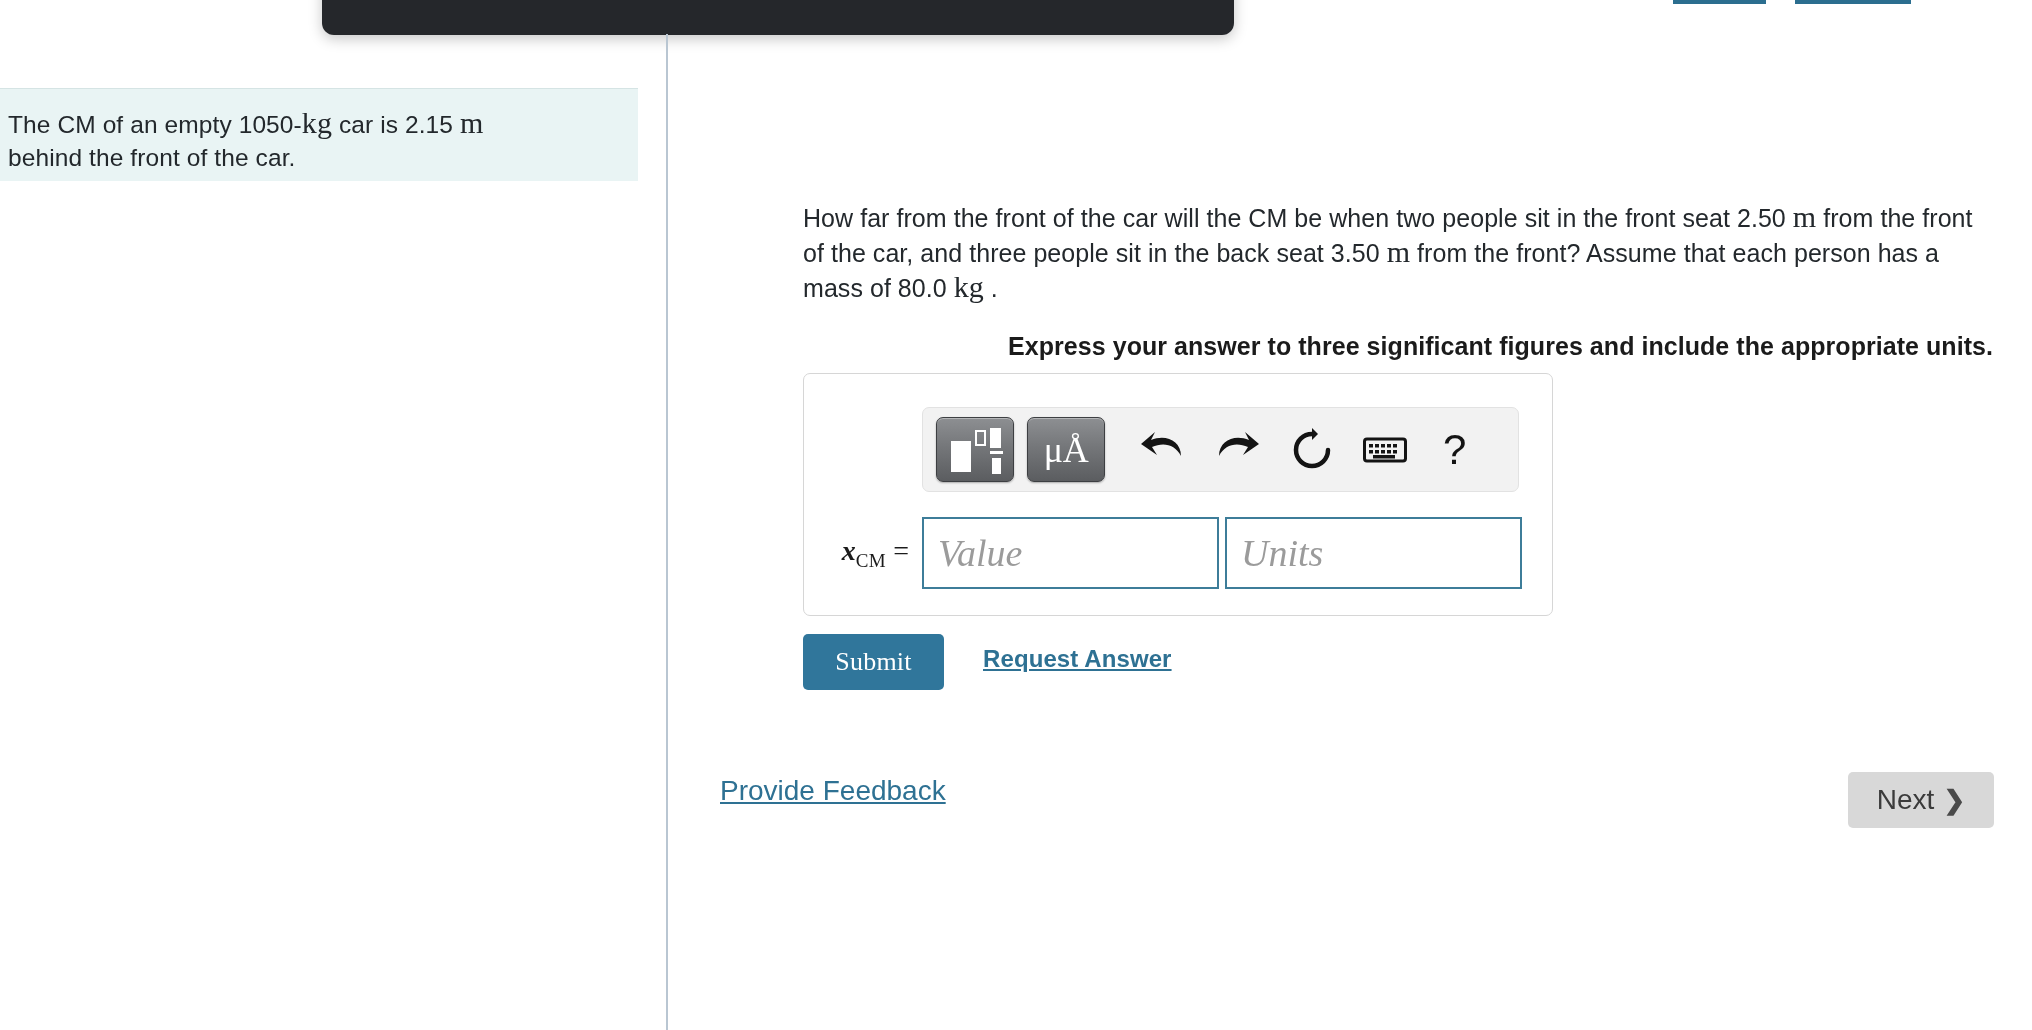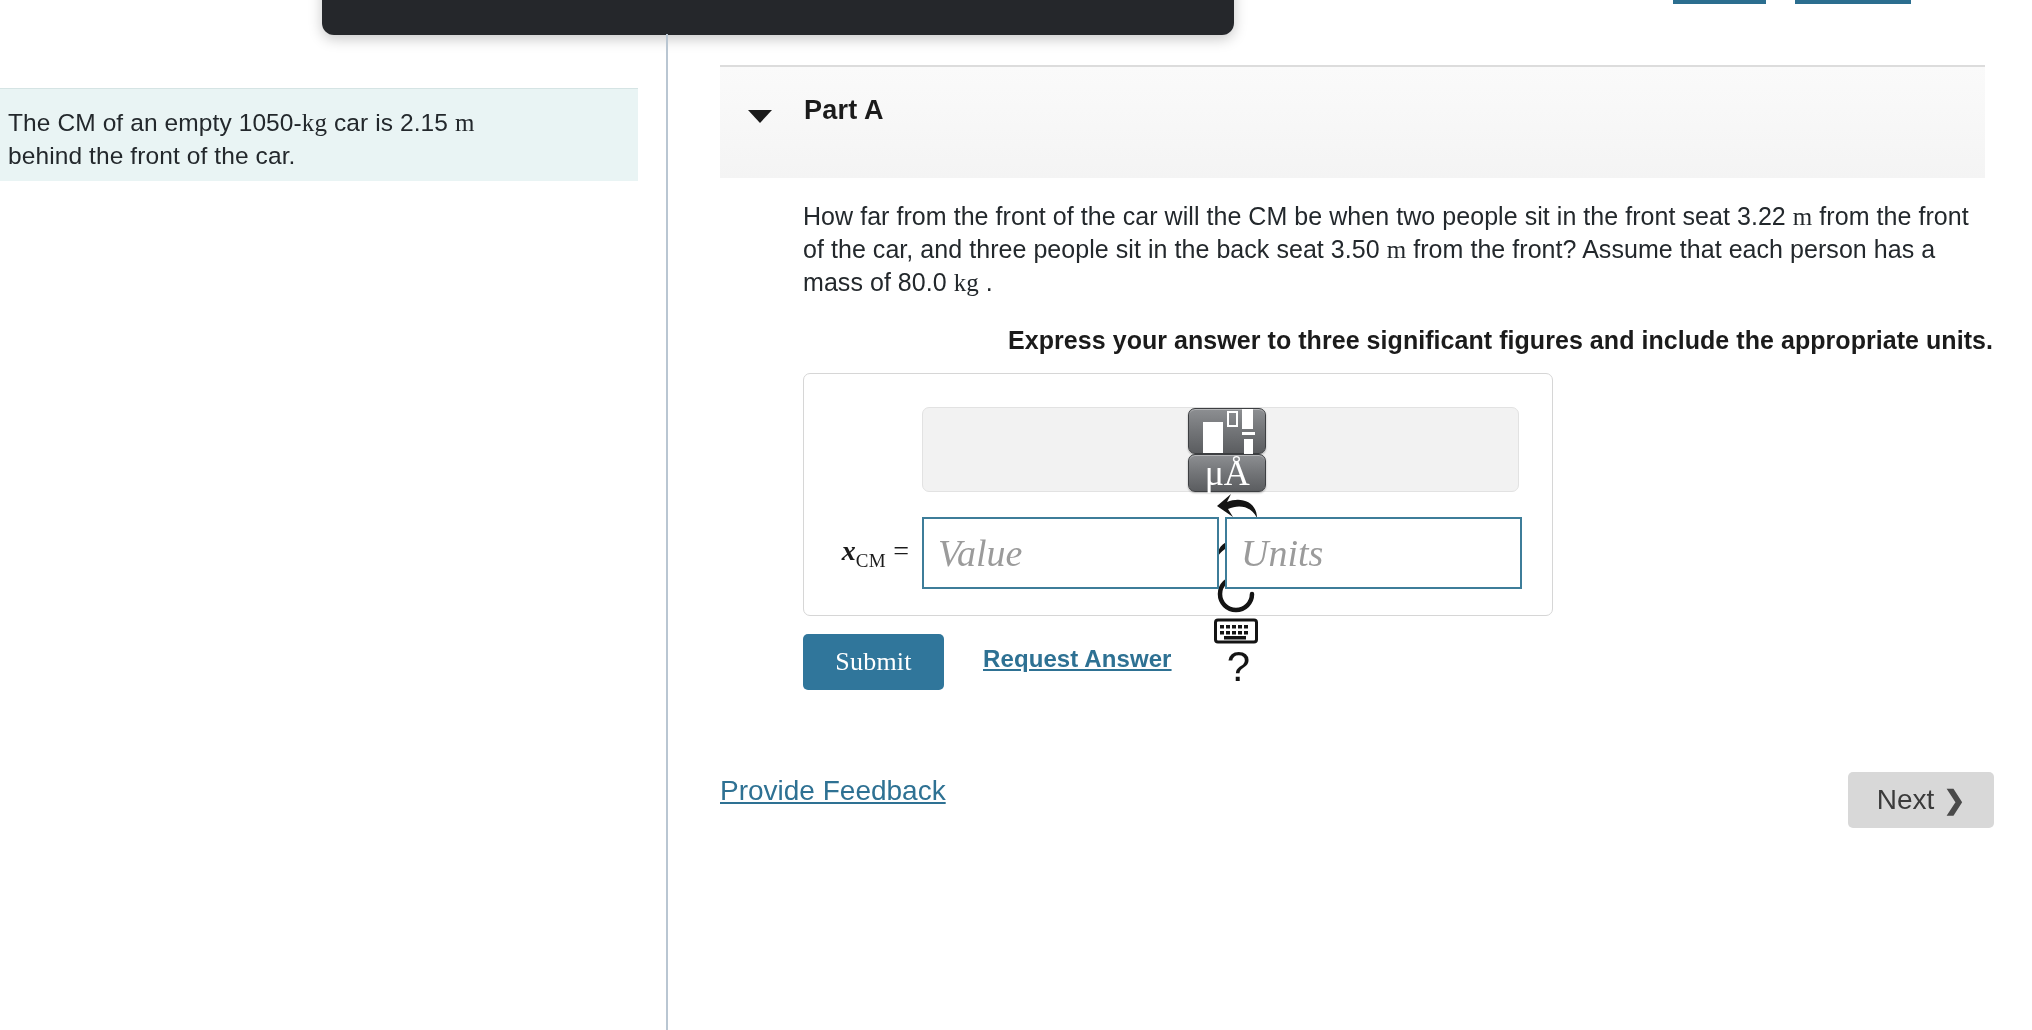--- a/index.html
+++ b/index.html
@@ -69,21 +69,21 @@
     left: 8px;
     top: 17px;
     width: 560px;
     font-size: 24.5px;
     line-height: 33px;
     color: #23282c;
     letter-spacing: 0.1px;
   }
   .mathserif {
     font-family: "Liberation Serif", serif;
-    font-size: 25px;
+    font-size: 30px;
   }
 
   
   .part-header {
     position: absolute;
     left: 720px;
     top: 65px;
     width: 1265px;
     height: 113px;
     background: linear-gradient(to bottom, #fafafa 0%, #f7f7f7 55%, #f4f4f4 100%);
@@ -148,21 +148,20 @@
     left: 118px;
     top: 33px;
     width: 597px;
     height: 85px;
     background: #f2f2f2;
     border: 1px solid #e2e2e2;
     border-radius: 7px;
     box-sizing: border-box;
     display: flex;
     align-items: center;
-    flex-direction: column;
   }
   .tb-btn {
     width: 78px;
     height: 65px;
     margin-left: 13px;
     border-radius: 7px;
     background: linear-gradient(to bottom, #8d8f92 0%, #75777a 45%, #5b5d60 100%);
     border: 1px solid #3d3f42;
     box-shadow: inset 0 1px 0 rgba(255,255,255,0.35), 0 1px 2px rgba(0,0,0,0.3);
     box-sizing: border-box;
@@ -325,28 +324,24 @@
 
   <div class="v-divider"></div>
 
   <div class="hint-box">
     <div class="hint-text">
       <span>The CM of an empty 1050-</span><span class="mathserif">kg</span><span> car is 2.15 </span><span class="mathserif">m</span><br>
       <span>behind the front of the car.</span>
     </div>
   </div>
 
-  <div class="part-header">
-    <div class="part-caret"></div>
-    <div class="part-title">Part A</div>
-  </div>
 
   <div class="q-body">
     <div class="q-text">
-      <span>How far from the front of the car will the CM be when two people sit in the front seat 3.22 </span><span class="mathserif">m</span><span> from the front of the car, and three people sit in the back seat 3.50 </span><span class="mathserif">m</span><span> from the front? Assume that each person has a mass of 80.0 </span><span class="mathserif">kg</span><span> .</span>
+      <span>How far from the front of the car will the CM be when two people sit in the front seat 2.50 </span><span class="mathserif">m</span><span> from the front of the car, and three people sit in the back seat 3.50 </span><span class="mathserif">m</span><span> from the front? Assume that each person has a mass of 80.0 </span><span class="mathserif">kg</span><span> .</span>
     </div>
     <div class="q-bold">Express your answer to three significant figures and include the appropriate units.</div>
   </div>
 
   <div class="answer-box">
 
     <div class="toolbar">
 
       <div class="tb-btn">
         <span class="tpl-ico">

